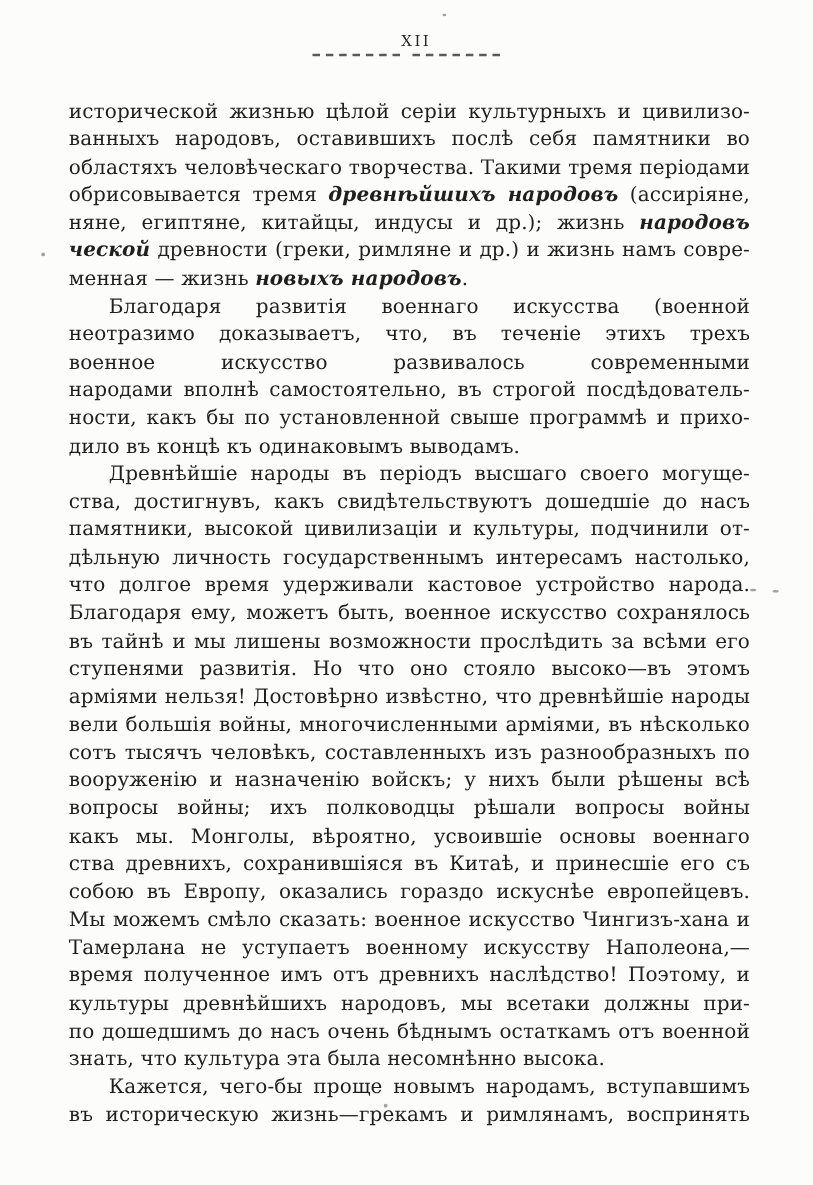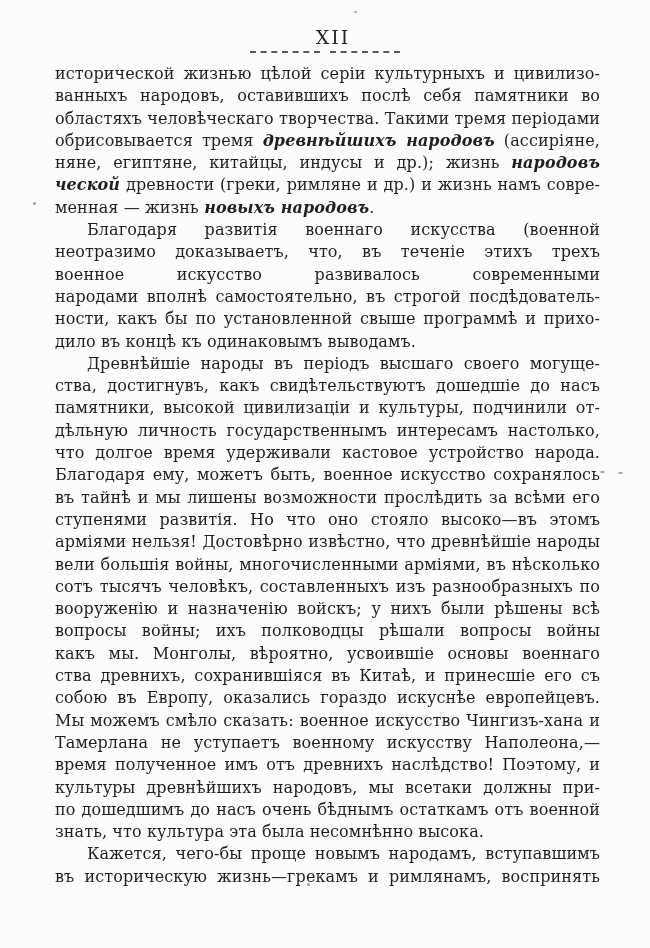--- a/index.html
+++ b/index.html
@@ -17,40 +17,40 @@
     overflow: hidden;
   }
   .header {
     position: absolute;
     top: 26px;
     left: 0;
     width: 100%;
     text-align: center;
   }
   .page-number {
-    font-size: 19px;
+    font-size: 12px;
     letter-spacing: 2px;
     color: #262626;
     margin-left: 16px;
   }
   .header-rule {
     width: 150px;
     margin: 3px auto 0 auto;
     display: flex;
     gap: 10px;
   }
   .header-rule .seg {
     flex: 1;
     height: 0;
     border-top: 2px dashed #5a5a5a;
   }
   .text-block {
     position: absolute;
     left: 55px;
-    top: 63px;
+    top: 78px;
     width: 545px;
     font-size: 16px;
     line-height: 22.3px;
     letter-spacing: 0.1px;
   }
   .paragraph { margin: 0; }
   .line {
     height: 22.3px;
     overflow: hidden;
     text-align: justify;

